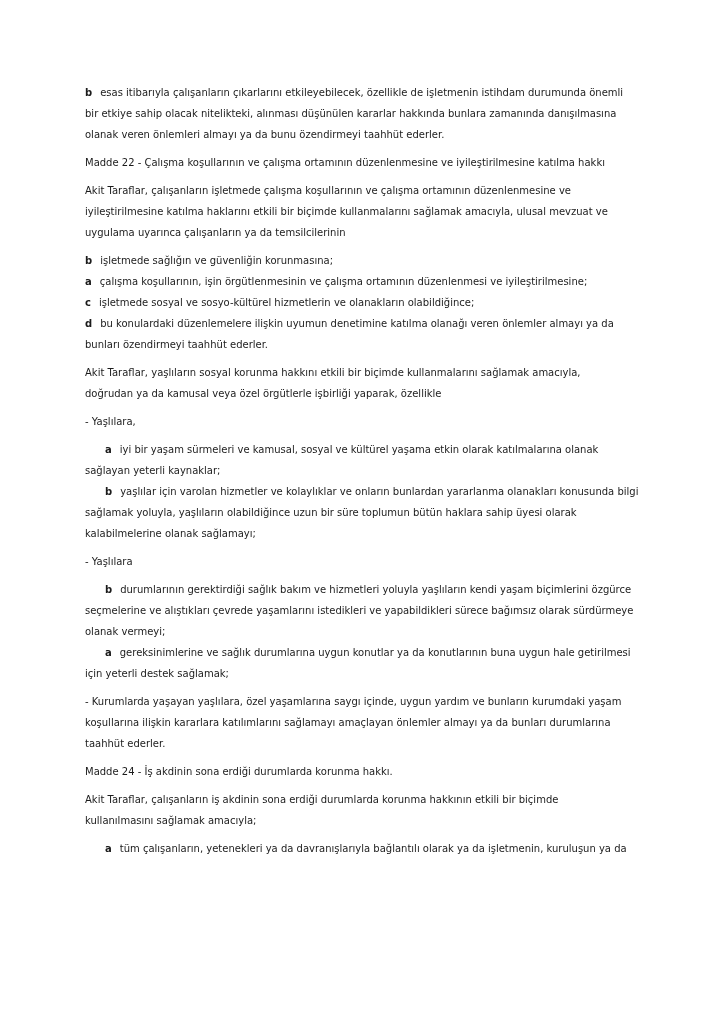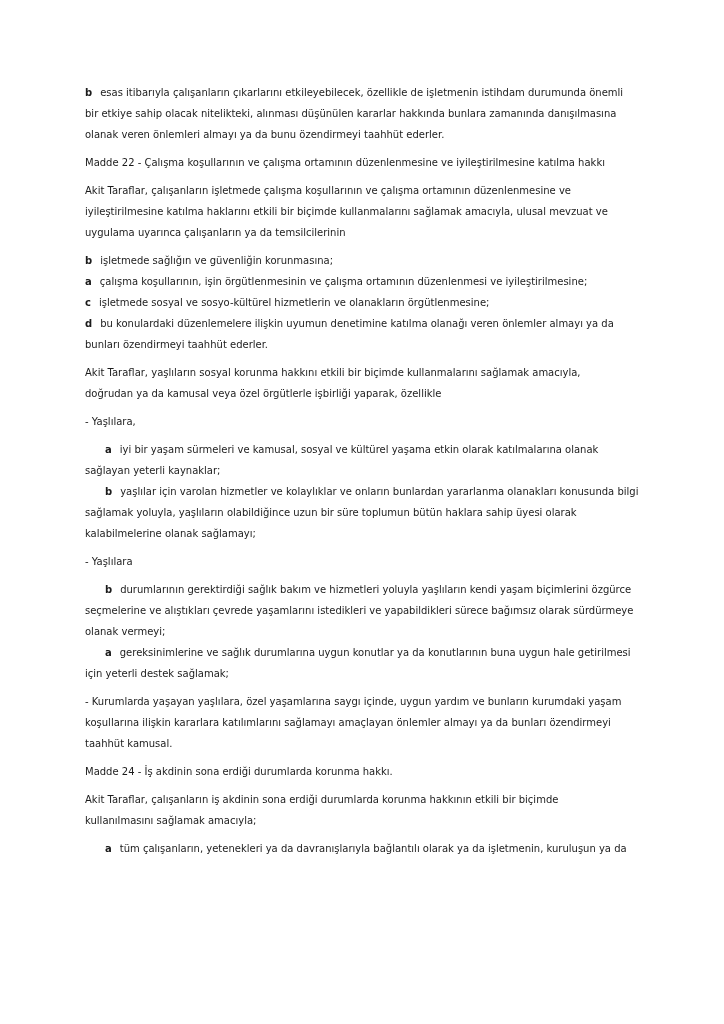--- a/index.html
+++ b/index.html
@@ -36,34 +36,34 @@
 <div class="page">
   <div>
       <div class="group">
         <p class="item"><b class="lbl">b</b><span>esas itibarıyla çalışanların çıkarlarını etkileyebilecek, özellikle de işletmenin istihdam durumunda önemli bir etkiye sahip olacak nitelikteki, alınması düşünülen kararlar hakkında bunlara zamanında danışılmasına olanak veren önlemleri almayı ya da bunu özendirmeyi taahhüt ederler.</span></p>
       </div>
       <p class="h">Madde 22 - Çalışma koşullarının ve çalışma ortamının düzenlenmesine ve iyileştirilmesine katılma hakkı</p>
       <p class="para">Akit Taraflar, çalışanların işletmede çalışma koşullarının ve çalışma ortamının düzenlenmesine ve iyileştirilmesine katılma haklarını etkili bir biçimde kullanmalarını sağlamak amacıyla, ulusal mevzuat ve uygulama uyarınca çalışanların ya da temsilcilerinin</p>
       <div class="group">
         <p class="item"><b class="lbl">b</b><span>işletmede sağlığın ve güvenliğin korunmasına;</span></p>
         <p class="item"><b class="lbl">a</b><span>çalışma koşullarının, işin örgütlenmesinin ve çalışma ortamının düzenlenmesi ve iyileştirilmesine;</span></p>
-        <p class="item"><b class="lbl">c</b><span>işletmede sosyal ve sosyo-kültürel hizmetlerin ve olanakların örgütlenmesine;</span></p>
+        <p class="item"><b class="lbl">c</b><span>işletmede sosyal ve sosyo-kültürel hizmetlerin ve olanakların olabildiğince;</span></p>
         <p class="item"><b class="lbl">d</b><span>bu konulardaki düzenlemelere ilişkin uyumun denetimine katılma olanağı veren önlemler almayı ya da bunları özendirmeyi taahhüt ederler.</span></p>
       </div>
       <p class="para">Akit Taraflar, yaşlıların sosyal korunma hakkını etkili bir biçimde kullanmalarını sağlamak amacıyla, doğrudan ya da kamusal veya özel örgütlerle işbirliği yaparak, özellikle</p>
       <p class="dash">- Yaşlılara,</p>
       <div class="group indent">
         <p class="item"><b class="lbl">a</b><span>iyi bir yaşam sürmeleri ve kamusal, sosyal ve kültürel yaşama etkin olarak katılmalarına olanak sağlayan yeterli kaynaklar;</span></p>
         <p class="item"><b class="lbl">b</b><span>yaşlılar için varolan hizmetler ve kolaylıklar ve onların bunlardan yararlanma olanakları konusunda bilgi sağlamak yoluyla, yaşlıların olabildiğince uzun bir süre toplumun bütün haklara sahip üyesi olarak kalabilmelerine olanak sağlamayı;</span></p>
       </div>
       <p class="dash">- Yaşlılara</p>
       <div class="group indent">
         <p class="item"><b class="lbl">b</b><span>durumlarının gerektirdiği sağlık bakım ve hizmetleri yoluyla yaşlıların kendi yaşam biçimlerini özgürce seçmelerine ve alıştıkları çevrede yaşamlarını istedikleri ve yapabildikleri sürece bağımsız olarak sürdürmeye olanak vermeyi;</span></p>
         <p class="item"><b class="lbl">a</b><span>gereksinimlerine ve sağlık durumlarına uygun konutlar ya da konutlarının buna uygun hale getirilmesi için yeterli destek sağlamak;</span></p>
       </div>
-      <p class="dash">- Kurumlarda yaşayan yaşlılara, özel yaşamlarına saygı içinde, uygun yardım ve bunların kurumdaki yaşam koşullarına ilişkin kararlara katılımlarını sağlamayı amaçlayan önlemler almayı ya da bunları özendirmeyi taahhüt kamusal.</p>
+      <p class="dash">- Kurumlarda yaşayan yaşlılara, özel yaşamlarına saygı içinde, uygun yardım ve bunların kurumdaki yaşam koşullarına ilişkin kararlara katılımlarını sağlamayı amaçlayan önlemler almayı ya da bunları durumlarına taahhüt ederler.</p>
       <p class="h">Madde 24 - İş akdinin sona erdiği durumlarda korunma hakkı.</p>
       <p class="para">Akit Taraflar, çalışanların iş akdinin sona erdiği durumlarda korunma hakkının etkili bir biçimde kullanılmasını sağlamak amacıyla;</p>
       <div class="group indent">
         <p class="item"><b class="lbl">a</b><span>tüm çalışanların, yetenekleri ya da davranışlarıyla bağlantılı olarak ya da işletmenin, kuruluşun ya da hizmetin işleyişinin gereklerine dayanarak, iş akitlerinin geçerli nedenler olmadan sona erdirilmemesi hakkını;</span></p>
       </div>
     </div>
 </div>
 
 </body></html>

